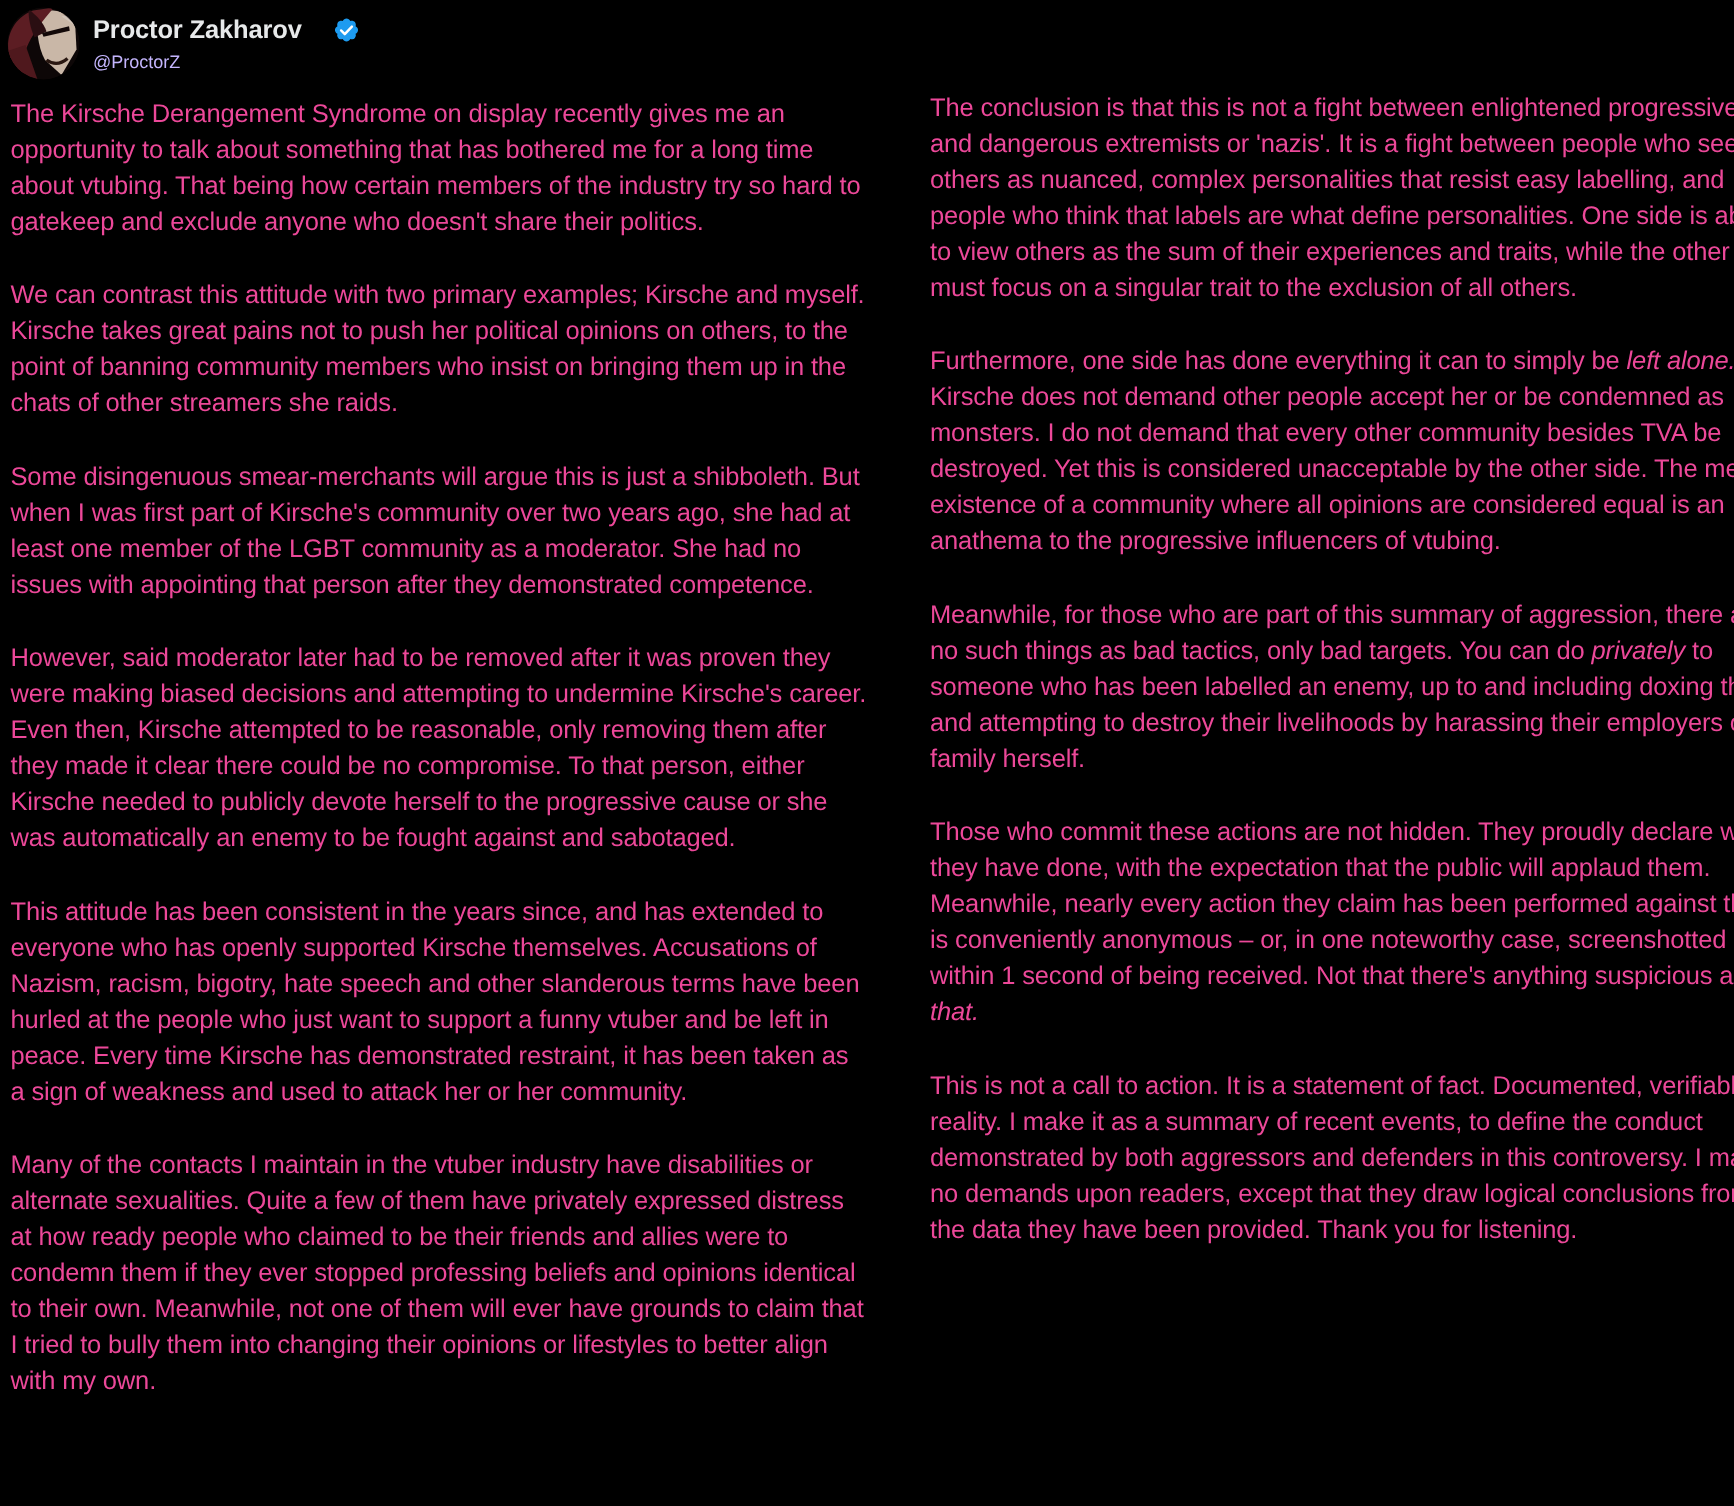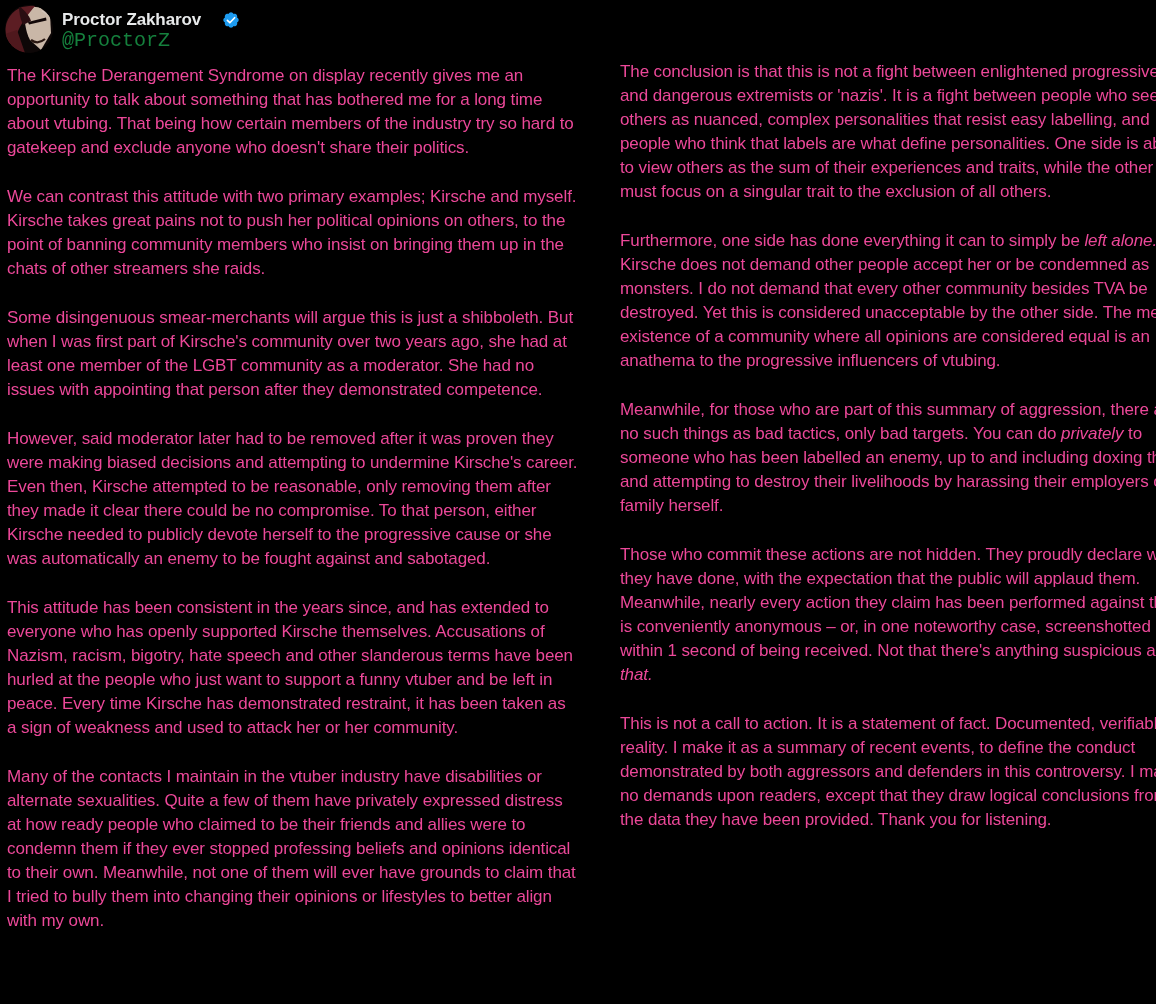--- a/index.html
+++ b/index.html
@@ -44,25 +44,24 @@
   }
   .display-name {
     color: #e7e9ea;
     font-weight: 700;
     font-size: 17px;
     letter-spacing: -0.1px;
   }
   .badge { display: inline-flex; }
   .badge svg { width: 18px; height: 18px; display: block; }
   .handle {
-    color: #15803d;
-    font-size: 20px;
+    color: #c4b5fd;
+    font-size: 12px;
     line-height: 20px;
     margin-top: 1px;
-    font-family: Liberation Mono, monospace;
   }
   
   .col {
     position: absolute;
     color: #ec4899;
     font-size: 17px;
     line-height: 24px;
     letter-spacing: -0.1px;
   }
   .col-left  { left: 7px;   top: 64px; width: 572px; }

